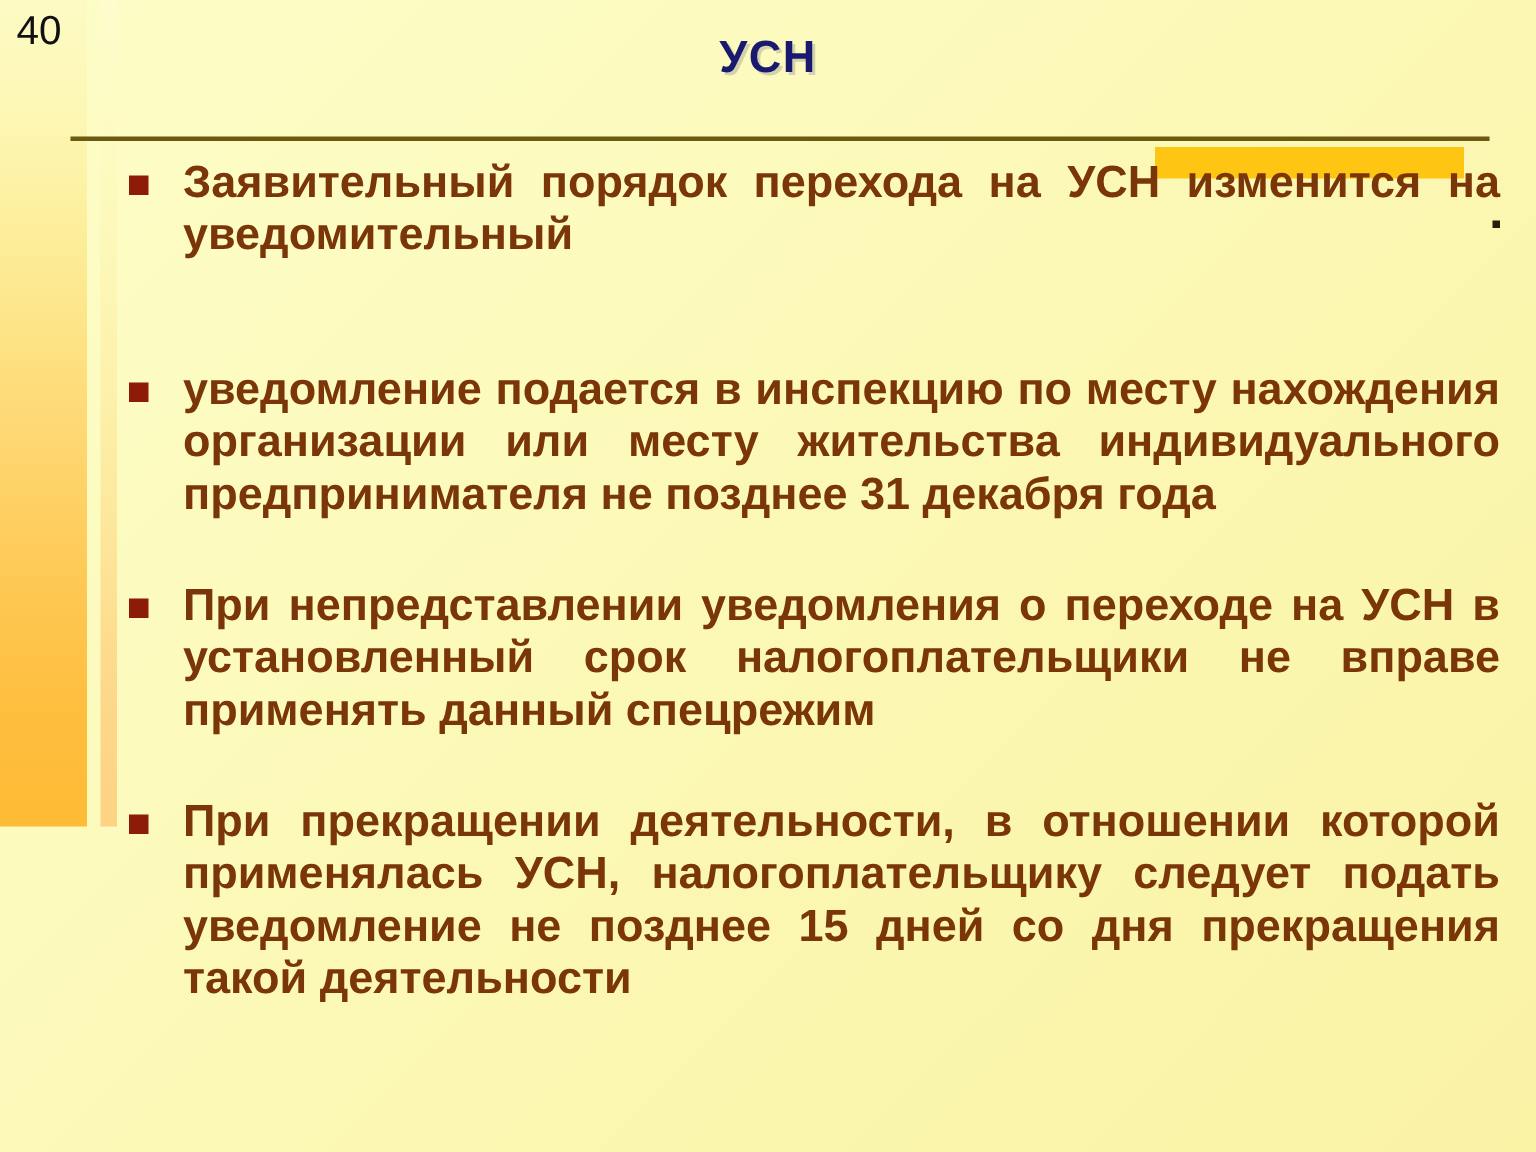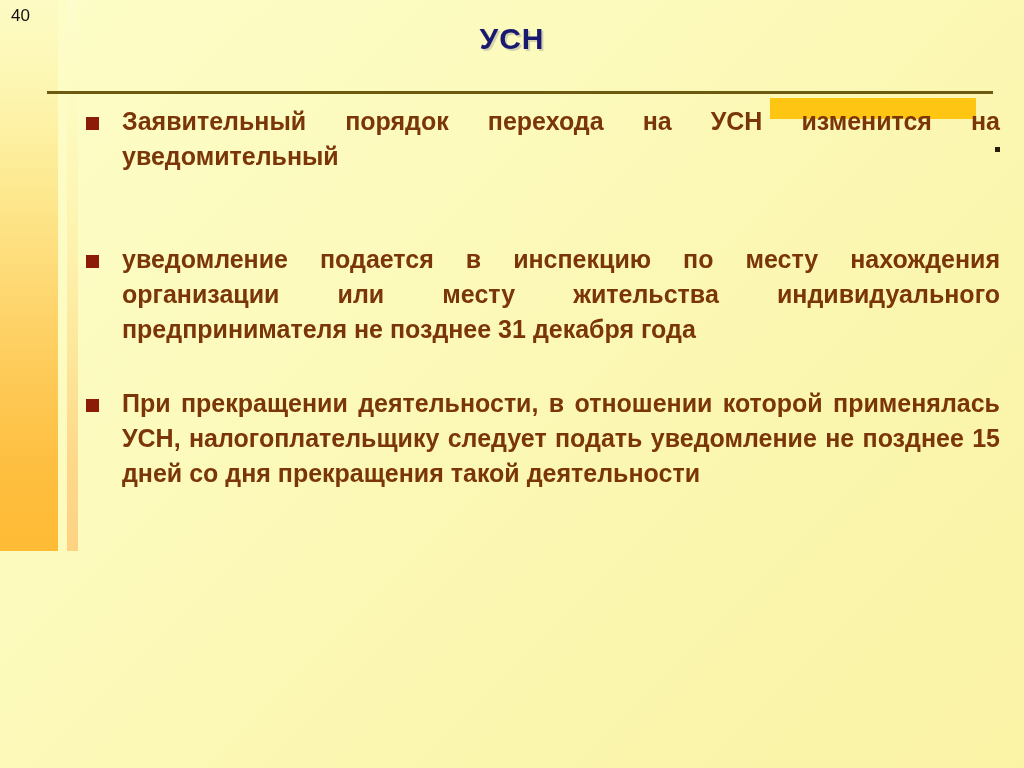--- a/index.html
+++ b/index.html
@@ -50,21 +50,21 @@
         #fde69a 65%,
         #fdd98b 82%,
         #fdd283 100%);
   }
 
   
   #slide-number {
     position: absolute;
     left: 11px;
     top: 7px;
-    font-size: 17px;
+    font-size: 27px;
     line-height: 1;
     color: #111111;
     font-weight: 400;
     font-family: "Liberation Sans", sans-serif;
     letter-spacing: 0px;
   }
 
   
   #slide-title {
     position: absolute;
@@ -128,21 +128,21 @@
     left: 2px;
     top: 13px;
     width: 13px;
     height: 13px;
     background: #8c1c08;
   }
   .bullet-text {
     display: block;
     font-family: "Liberation Sans", sans-serif;
     font-weight: bold;
-    font-size: 25px;
+    font-size: 30px;
     line-height: 35px;
     color: #7a3508;
     text-align: justify;
     text-justify: inter-word;
     letter-spacing: 0px;
     word-spacing: 0px;
   }
   
   .bullet-text.justify-all {
     text-align-last: left;
@@ -179,20 +179,24 @@
       <span class="bullet-marker"></span>
       <span class="bullet-text justify-all">Заявительный порядок перехода на УСН изменится на уведомительный</span>
     </div>
 
     <div class="bullet-row" id="bullet-1">
       <span class="bullet-marker"></span>
       <span class="bullet-text justify-all">уведомление подается в инспекцию по месту нахождения организации или месту жительства индивидуального предпринимателя не позднее 31 декабря года</span>
     </div>
 
 
+    <div class="bullet-row" id="bullet-3">
+      <span class="bullet-marker"></span>
+      <span class="bullet-text justify-all">При непредставлении уведомления о переходе на УСН в установленный срок налогоплательщики не вправе применять данный спецрежим</span>
+    </div>
 
     <div class="bullet-row" id="bullet-4">
       <span class="bullet-marker"></span>
       <span class="bullet-text justify-all">При прекращении деятельности, в отношении которой применялась УСН, налогоплательщику следует подать уведомление не позднее 15 дней со дня прекращения такой деятельности</span>
     </div>
 
   </div>
 
 </div>
 

